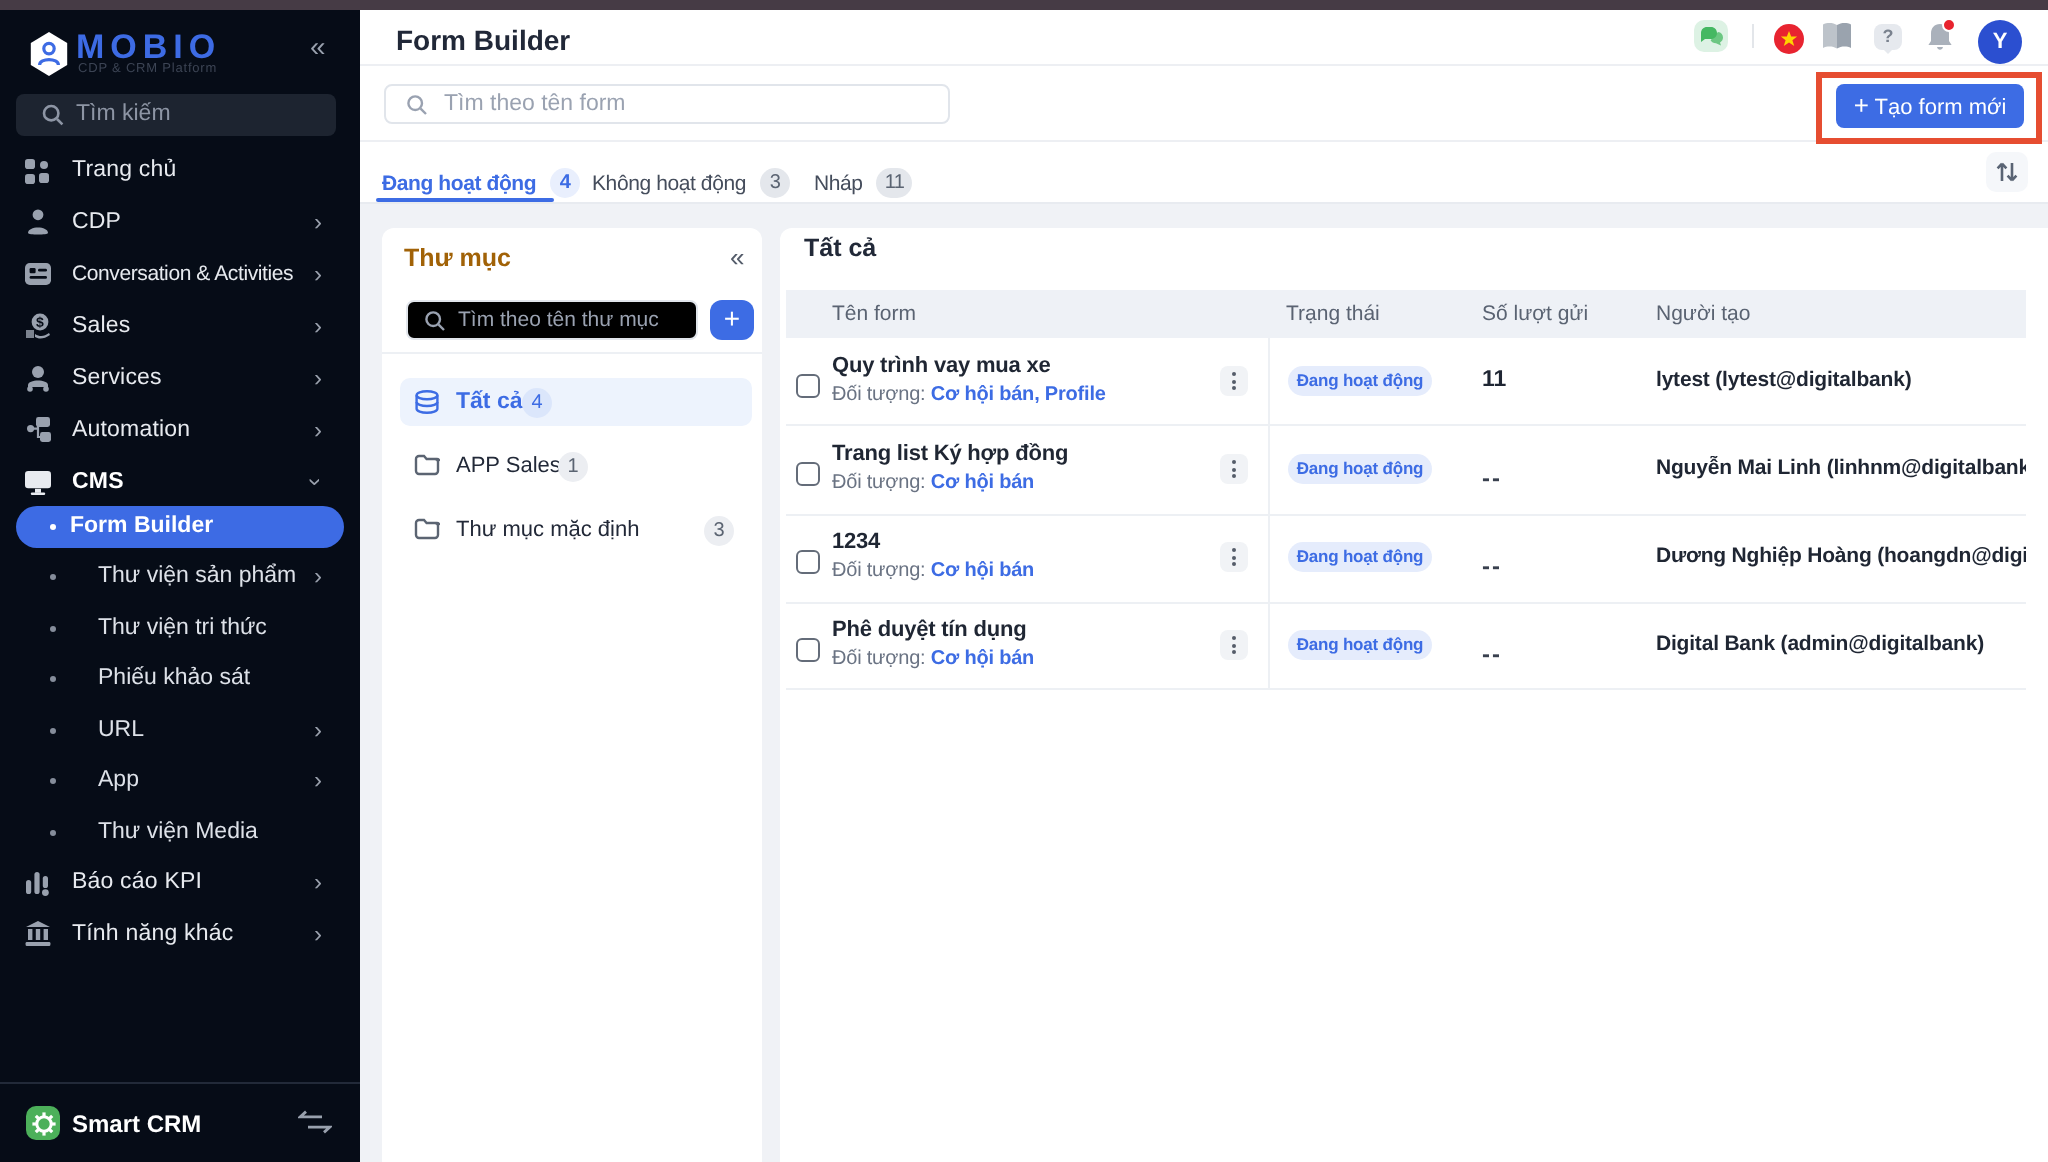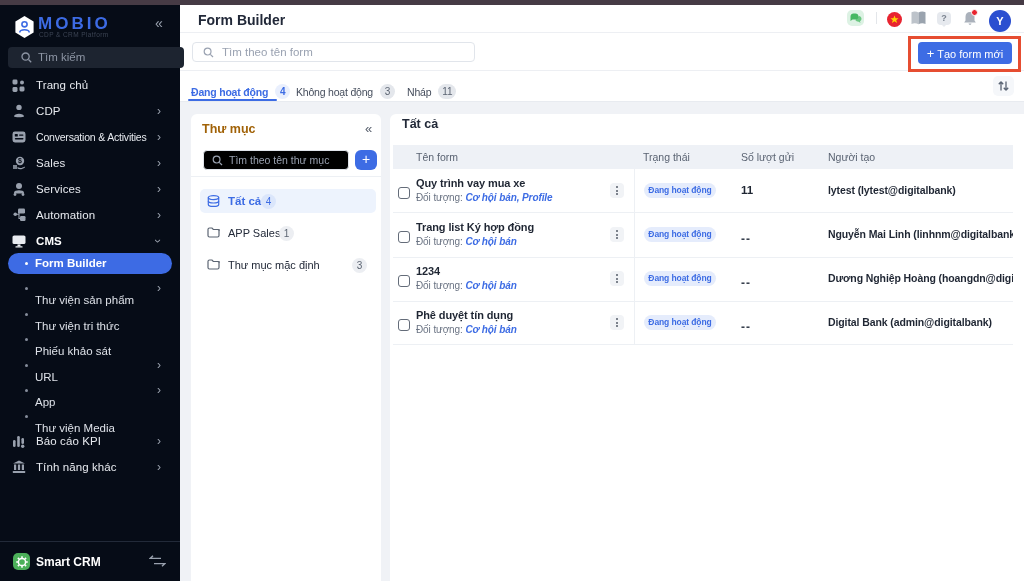--- a/index.html
+++ b/index.html
@@ -10,28 +10,28 @@
 #hdr { left:180px; top:5px; width:844px; height:28px; background:#fff; border-bottom:1px solid #edeff3; }
 #srow { left:180px; top:33px; width:844px; height:38px; background:#fff; border-bottom:1px solid #edeff3; }
 #trow { left:180px; top:71px; width:844px; height:31px; background:#fff; border-bottom:1px solid #e8ebf0; }
 #fpanel { left:191px; top:114px; width:190px; height:467px; background:#fff; border-radius:6px 6px 0 0; }
 #tpanel { left:390px; top:114px; width:634px; height:467px; background:#fff; border-radius:6px 0 0 0; }
 .nav-item { left:0; height:18px; line-height:18px; width:180px; }
 .nav-item .txt { position:absolute; left:36px; font-size:11.5px; color:#e7eaef; font-weight:500; letter-spacing:.1px; }
 .nav-item .chev { position:absolute; left:157px; top:0; color:#9aa1ad; font-size:12px; }
 .sub-item { left:0; height:18px; line-height:18px; width:180px; }
 .sub-item .dot { position:absolute; left:25px; top:8px; width:3px; height:3px; border-radius:50%; background:#858d9b; }
-.sub-item .txt { position:absolute; left:35px; font-size:11.5px; color:#dde1e8; font-weight:500;margin-top:12px; }
+.sub-item .txt { position:absolute; left:49px; font-size:11.5px; color:#dde1e8; font-weight:500; }
 .sub-item .chev { position:absolute; left:157px; top:0; color:#9aa1ad; font-size:12px; }
 .badge { display:inline-block; border-radius:9px; text-align:center; }
 .icon { position:absolute; }
 .chk { width:12px; height:12px; border:1.6px solid #646c79; border-radius:3px; background:#fff; }
 .rowtitle { font-size:11px; font-weight:bold; color:#1f2633; letter-spacing:-.1px; }
 .rowsub { font-size:10px; color:#6a7383; letter-spacing:-.1px; }
-.lnk { color:#3d6ce4; font-weight:600;font-style:italic; }
+.lnk { color:#3d6ce4; font-weight:600; }
 .dots { width:14px; height:15px; background:#f1f3f6; border-radius:4px; text-align:center; padding-top:2px; }
 .dots i { display:block; width:2px; height:2px; border-radius:50%; background:#555d69; margin:1.4px auto 0; }
 .status { width:72px; height:15px; line-height:15px; border-radius:8px; background:#e5ecfc; color:#3d6ce4; font-size:8.5px; font-weight:600; text-align:center; letter-spacing:-.1px; }
 .num { font-size:11.5px; font-weight:bold; color:#1f2633; }
 .dash { font-size:12px; color:#39414f; letter-spacing:1px; font-weight:bold; }
 .creator { font-size:10.5px; font-weight:600; color:#1f2633; white-space:nowrap; width:185px; overflow:hidden; letter-spacing:-.1px; }
 .tab { display:flex; align-items:center; gap:7px; font-size:10.5px; height:15px; font-weight:500; letter-spacing:-.2px; }
 .tab .badge { height:15px; line-height:15px; font-size:10px; }
 </style>
 </head>
@@ -48,21 +48,21 @@
 
   <svg class="icon" style="left:14px;top:11px" width="21" height="22" viewBox="0 0 21 22">
     <polygon points="10.5,0 19.6,5.5 19.6,16.5 10.5,22 1.4,16.5 1.4,5.5" fill="#ffffff"></polygon>
     <circle cx="10.5" cy="8.3" r="2.6" fill="none" stroke="#3d6be4" stroke-width="1.6"></circle>
     <path d="M5.8 16.5 C5.8 12.9 15.2 12.9 15.2 16.5" fill="none" stroke="#3d6be4" stroke-width="1.6"></path>
   </svg>
   <div class="abs" style="left:38px;top:9px;font-size:17px;font-weight:bold;color:#3d6be4;letter-spacing:3px;">MOBIO</div>
   <div class="abs" style="left:39px;top:26px;font-size:6.5px;color:#3c4454;letter-spacing:.4px;">CDP &amp; CRM Platform</div>
   <div class="abs" style="left:155px;top:10px;font-size:14px;color:#99a1ae;">«</div>
 
-  <div class="abs" style="left:8px;top:42px;width:176px;height:21px;background:#1d2430;border-radius:4px;">
+  <div class="abs" style="left:8px;top:42px;width:160px;height:21px;background:#1d2430;border-radius:4px;">
     <svg style="position:absolute;left:13px;top:5px" width="11" height="11" viewBox="0 0 11 11">
         <circle cx="4.6" cy="4.6" r="3.6" fill="none" stroke="#8d95a4" stroke-width="1.3"></circle>
         <line x1="7.5" y1="7.5" x2="10.2" y2="10.2" stroke="#8d95a4" stroke-width="1.3"></line>
       </svg>
     <div style="position:absolute;left:30px;top:4px;font-size:11.5px;color:#8d95a4;">Tìm kiếm</div>
   </div>
 
   <div class="abs nav-item" style="top:71px;">
     <svg class="icon" style="left:12px;top:3px" width="13" height="13" viewBox="0 0 13 13" fill="#99a1ae">
       <rect x="0.5" y="0.5" width="5" height="5" rx="1.4"></rect>

